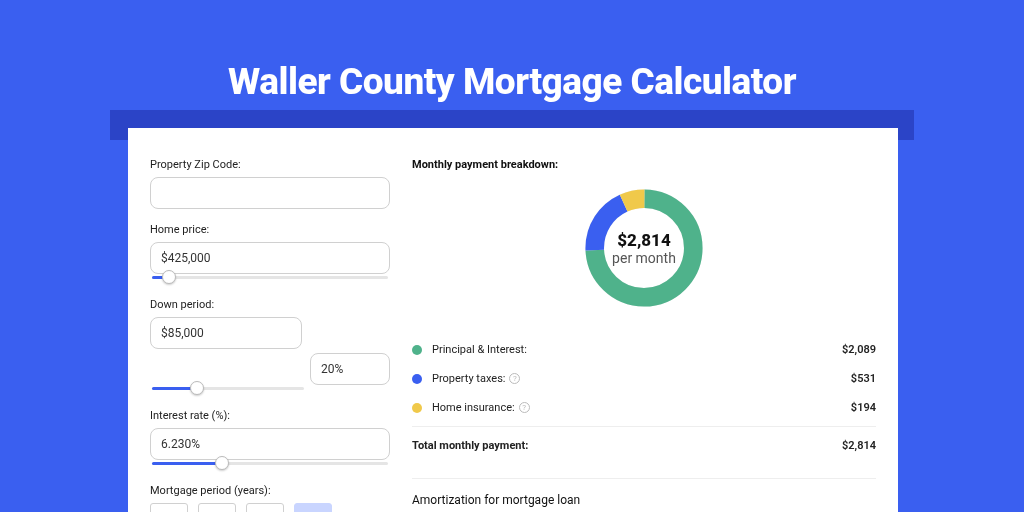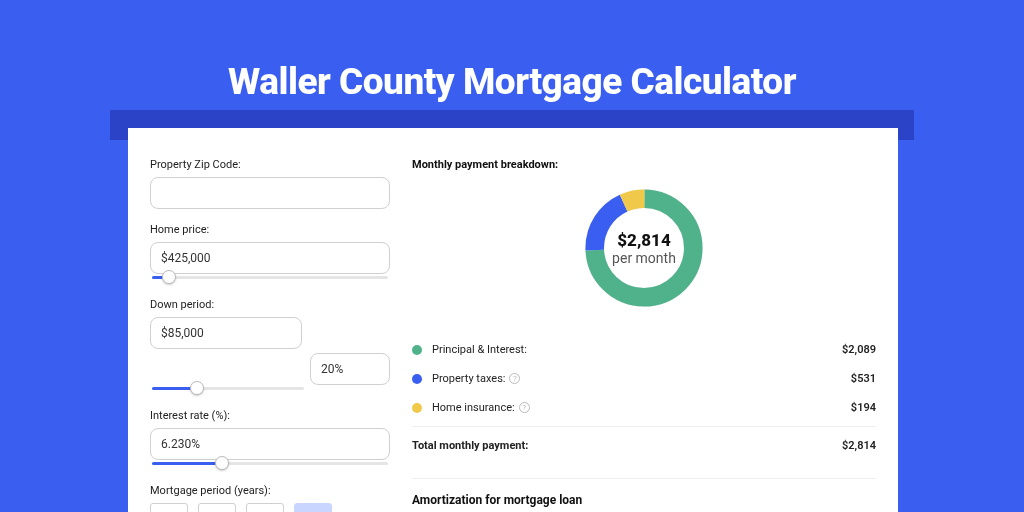--- a/index.html
+++ b/index.html
@@ -37,21 +37,21 @@
 
   .legend { }
   .legend-row { display:flex; align-items:center; padding: 8px 0; font-size: 11px; color:#222; }
   .legend-row.total { font-weight:700; border-top:1px solid #eee; margin-top:4px; padding-top:12px; }
   .dot { width:10px; height:10px; border-radius:50%; margin-right:10px; flex:none; }
   .legend-label { flex:1; display:flex; align-items:center; gap:4px; }
   .legend-amt { font-weight:600; }
   .info { width:11px; height:11px; border:1px solid #bbb; border-radius:50%; color:#bbb; font-size:8px; line-height:9px; text-align:center; }
 
   .amort { border-top:1px solid #eee; margin-top:18px; padding-top:14px; }
-  .amort-title { font-size:12px; font-weight:700; color:#111; margin-bottom:10px; }
+  .amort-title { font-size:12px; font-weight:400; color:#111; margin-bottom:10px; }
 </style>
 </head>
 <body>
 
 <div class="outer">
   <h1 class="title">Waller County Mortgage Calculator</h1>
   <div class="darkstrip"></div>
 
   <div class="card">
     <div class="inner">

